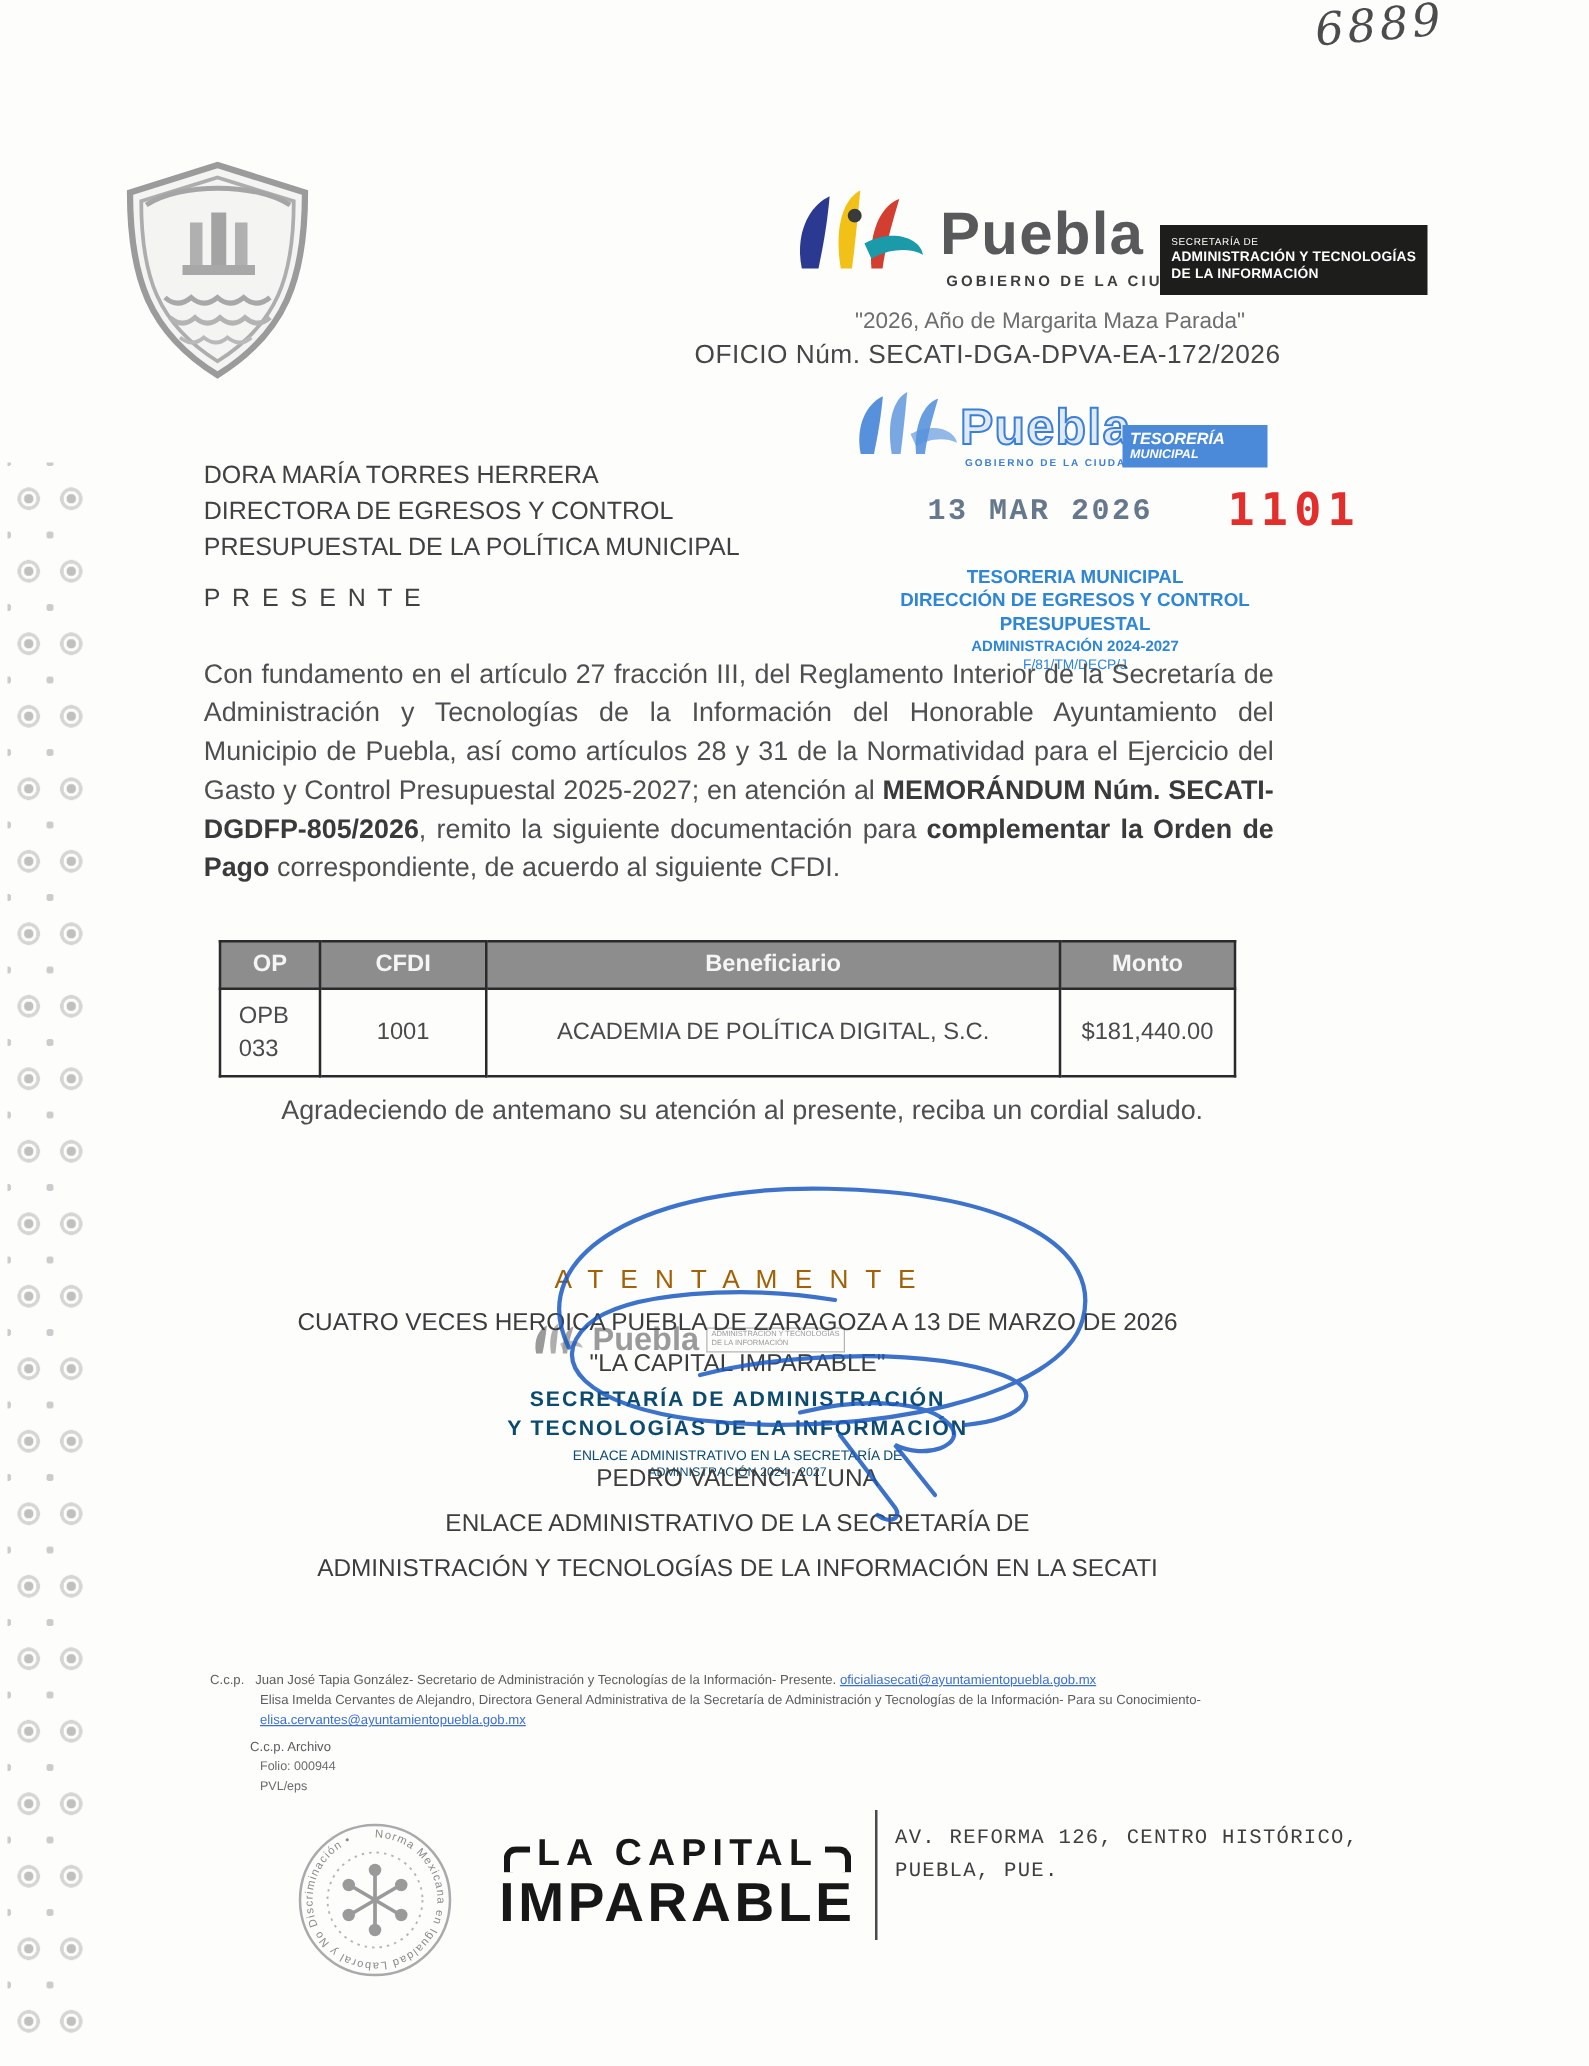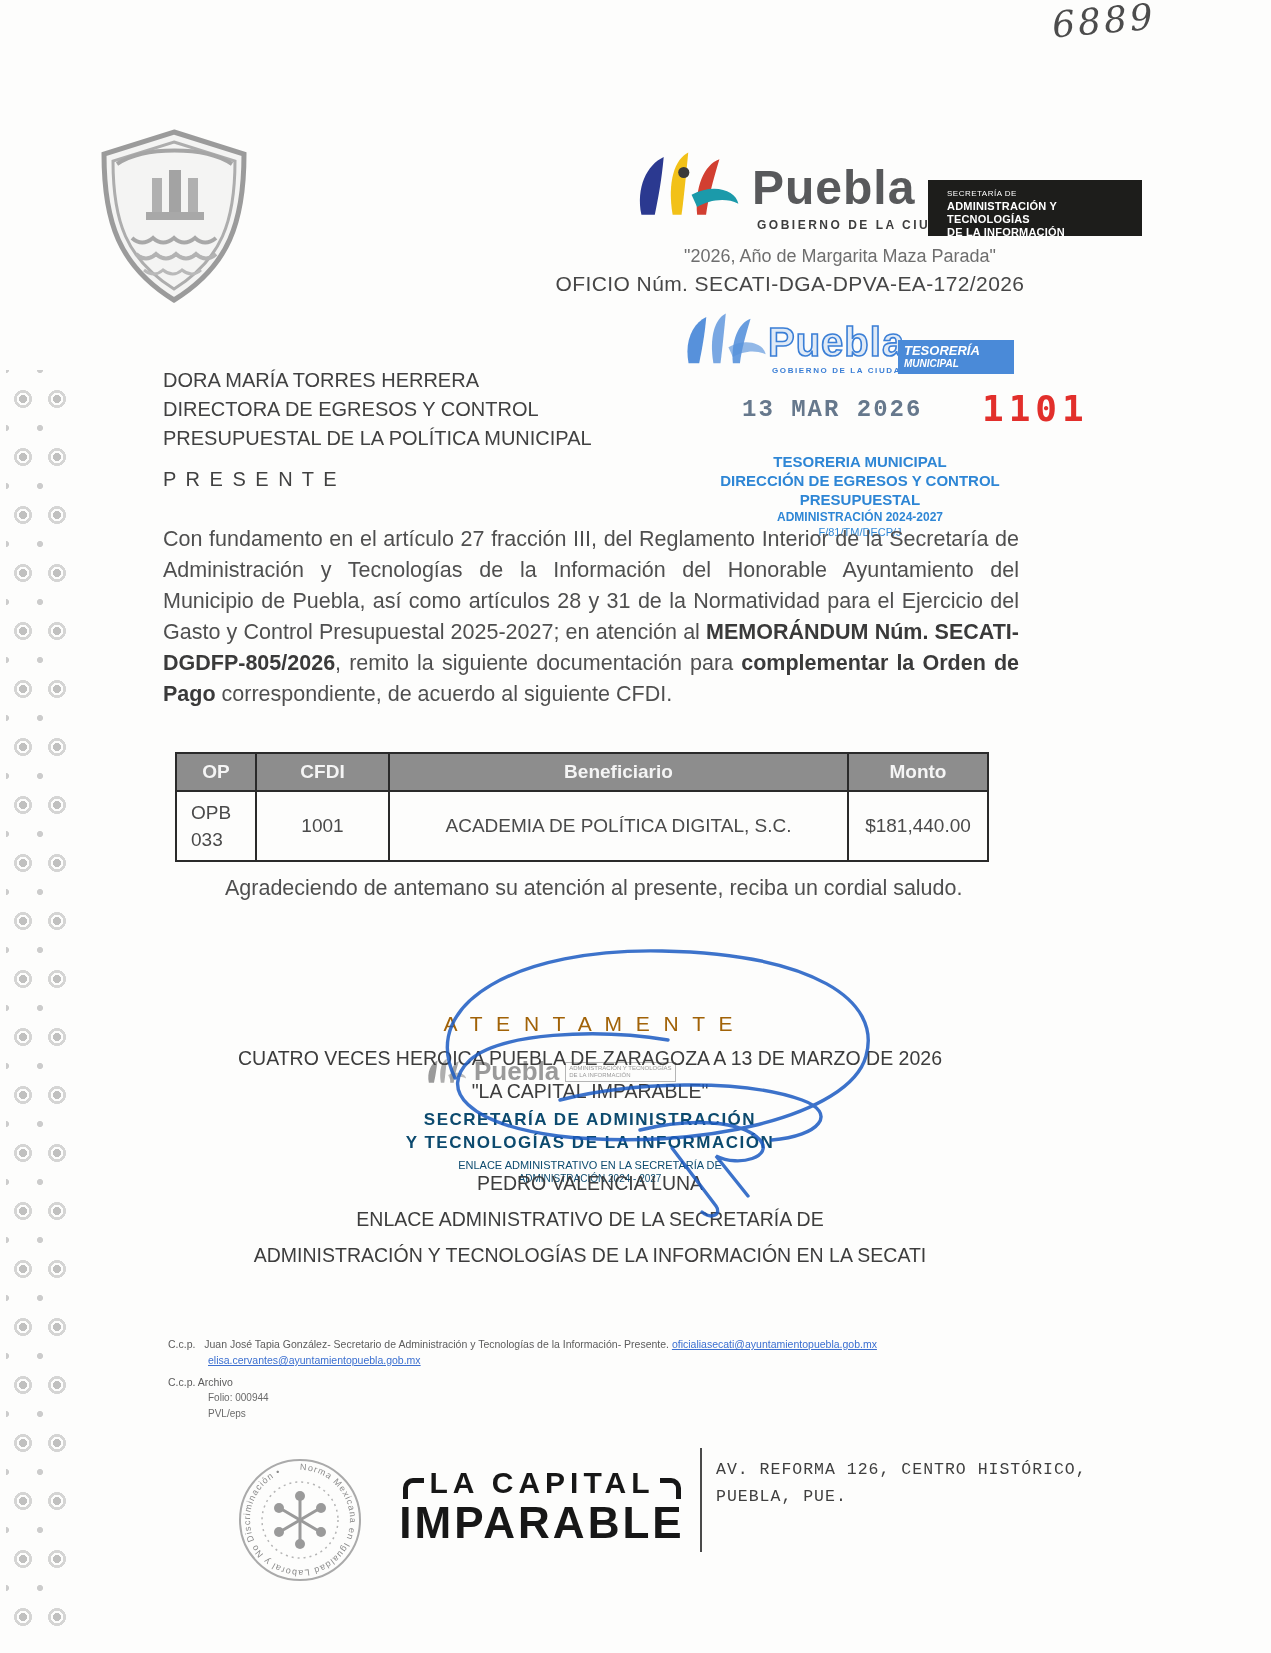--- a/index.html
+++ b/index.html
@@ -22,21 +22,21 @@
     font-size:36px;color:#4c4c4c;transform:rotate(-5deg);letter-spacing:3px;}
 
   
   .crest{left:92px;top:126px;}
 
   
   .hdr-icon{left:628px;top:148px;}
   .hdr-brand{left:752px;top:160px;font-size:48px;font-weight:800;color:#58595b;letter-spacing:1px;}
   .hdr-brand-sub{left:757px;top:218px;font-size:12px;font-weight:700;color:#3d3d3d;letter-spacing:2.5px;}
   .hdr-box{left:928px;top:180px;width:214px;height:56px;background:#1d1d1b;color:#fff;
-    padding:7px 19px;box-sizing:border-box;line-height:13px;}
+    padding:7px 9px;box-sizing:border-box;line-height:13px;}
   .hdr-box .l1{font-size:8px;letter-spacing:.5px;}
   .hdr-box .l2,.hdr-box .l3{font-size:11px;font-weight:700;letter-spacing:.2px;}
 
   .tagline{left:560px;top:246px;width:560px;text-align:center;font-size:18px;color:#6e6e6e;}
   .oficio{left:440px;top:272px;width:700px;text-align:center;font-size:21px;color:#464646;letter-spacing:.4px;}
 
   
   .stampblue{color:#3b7fd6;}
   .st-icon{left:678px;top:310px;opacity:.85;}
   .st-brand{left:768px;top:320px;font-size:40px;font-weight:800;color:rgba(59,127,214,.15);
@@ -95,21 +95,21 @@
   .signer .n{font-size:19.5px;}
   .signer .t{font-size:19.5px;margin-top:13px;}
 
   .sig-overlay{left:0;top:0;width:1271px;height:1653px;pointer-events:none;z-index:5;}
 
   
   .ccp{left:168px;top:1336px;font-size:10.5px;color:#5c5c5c;line-height:16px;z-index:2;}
   .ccp .ind{padding-left:40px;}
   .ccp a{color:#3b6fd0;text-decoration:underline;}
   .ccp .small{font-size:10px;color:#6a6a6a;}
-  .ccp .blk{margin-top:6px;}
+  .ccp .blk{margin-top:6px;margin-left:32px;}
 
   .badge{left:228px;top:1448px;}
 
   .capital{left:392px;top:1466px;width:300px;text-align:center;color:#171717;z-index:2;}
   .capital .c1{font-size:30px;font-weight:900;letter-spacing:5px;display:inline-block;}
   .capital .c2{font-size:44px;font-weight:900;letter-spacing:3px;margin-top:-2px;}
   .hook{display:inline-block;width:16px;height:16px;border:5px solid #171717;border-right:none;
     border-bottom:none;border-radius:10px 0 0 0;vertical-align:middle;margin:0 6px;}
   .hook.r{transform:scaleX(-1);}
 
@@ -265,20 +265,21 @@
       <path d="M640 1130 C 690 1118, 742 1120, 760 1140 C 774 1156, 740 1168, 716 1156 L 748 1196"></path>
       <path d="M672 1148 L 716 1206 C 722 1214, 712 1220, 702 1212"></path>
     </g>
   </svg>
 
   <div class="abs ccp">
     <div>
       <span>C.c.p.</span>&nbsp;&nbsp;
       <span>Juan José Tapia González- Secretario de Administración y Tecnologías de la Información- Presente. </span><a href="#">oficialiasecati@ayuntamientopuebla.gob.mx</a>
     </div>
+    <div class="ind">Elisa Imelda Cervantes de Alejandro, Directora General Administrativa de la Secretaría de Administración y Tecnologías de la Información- Para su Conocimiento-</div>
     <div class="ind"><a href="#">elisa.cervantes@ayuntamientopuebla.gob.mx</a></div>
     <div class="blk">C.c.p. Archivo</div>
     <div class="ind small">Folio: 000944</div>
     <div class="ind small">PVL/eps</div>
   </div>
 
   <div class="abs badge">
     <svg width="144" height="144" viewBox="0 0 144 144">
       <defs>
         <path id="badgecircle" d="M72,22 a50,50 0 1,1 -0.1,0" fill="none"></path>

